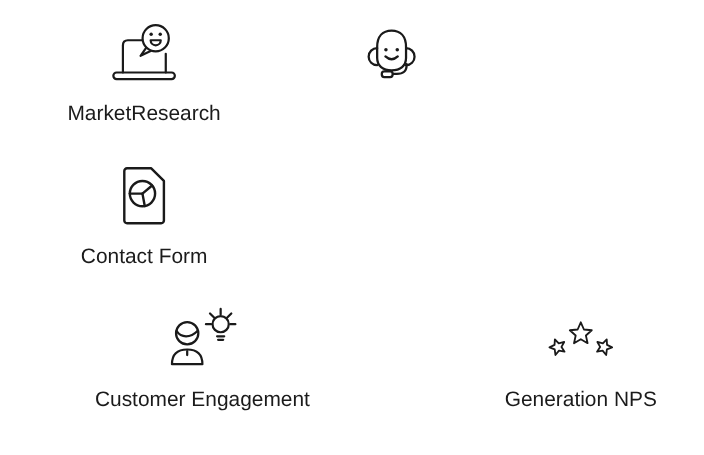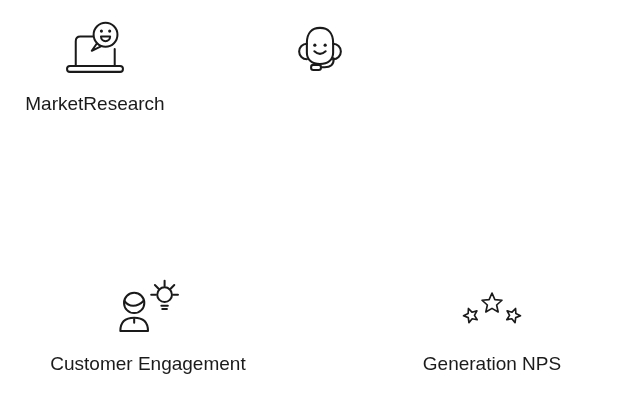--- a/index.html
+++ b/index.html
@@ -1,21 +1,21 @@
 <!DOCTYPE html>
 <html><head>
 <meta charset="utf-8">
 <style>
   html,body { margin:0; padding:0; }
   body {
     width:640px; height:414px; background:#ffffff; overflow:hidden;
     font-family:"Liberation Sans", sans-serif; color:#1b1b1b;
     -webkit-font-smoothing:antialiased;
   }
-  .wrap { padding-top:6px; }
+  .wrap { padding-top:6px;padding-left:36px; }
   .row { display:grid; height:130px; }
   .row.cols3 { grid-template-columns:190px 260px 190px; }
   .row.cols2 { grid-template-columns:296px 48px 296px; }
   .cell { grid-row:1; display:flex; flex-direction:column; align-items:center; cursor:pointer; }
   .cell.p1 { grid-column:1; } .cell.p2 { grid-column:2; } .cell.p3 { grid-column:3; }
   .iconbox { height:84px; display:flex; align-items:center; justify-content:center; }
   .label { font-size:19px; line-height:22px; margin-top:3px; white-space:nowrap; color:#1b1b1b; }
   svg { display:block; }
   .st { fill:none; stroke:#1a1a1a; stroke-width:2.2; stroke-linecap:round; stroke-linejoin:round; }
   .fw { fill:#ffffff; stroke:#1a1a1a; stroke-width:2.2; stroke-linecap:round; stroke-linejoin:round; }
@@ -56,20 +56,32 @@
           <path class="st" d="M46.5 43 C47 50 43 52.5 37 52.5 H33"></path>
           <rect class="fw" x="22.5" y="50" width="10.5" height="5.5" rx="2.4"></rect>
         </svg>
       </div>
     </div>
 
   </div>
 
   <div class="row cols3">
 
+    <div class="cell p1">
+      <div class="iconbox">
+        <svg width="64" height="64" viewBox="0 0 64 64">
+          <path class="st" d="M16.5 7 h22 l11.5 11.5 v36 a2.5 2.5 0 0 1 -2.5 2.5 h-31 a2.5 2.5 0 0 1 -2.5 -2.5 v-45 a2.5 2.5 0 0 1 2.5 -2.5 z"></path>
+          <circle class="st" cx="30.5" cy="30" r="11.5"></circle>
+          <path class="st" d="M30.5 30 L39.3 22.6"></path>
+          <path class="st" d="M30.5 30 L19 30"></path>
+          <path class="st" d="M30.5 30 L32.6 41.3"></path>
+        </svg>
+      </div>
+      <div class="label">Contact Form</div>
+    </div>
 
 
   </div>
 
   <div class="row cols2">
 
     <div class="cell p1">
       <div class="iconbox">
         <svg width="74" height="59" viewBox="0 0 80 64">
           <circle class="st" cx="25" cy="26" r="11"></circle>

